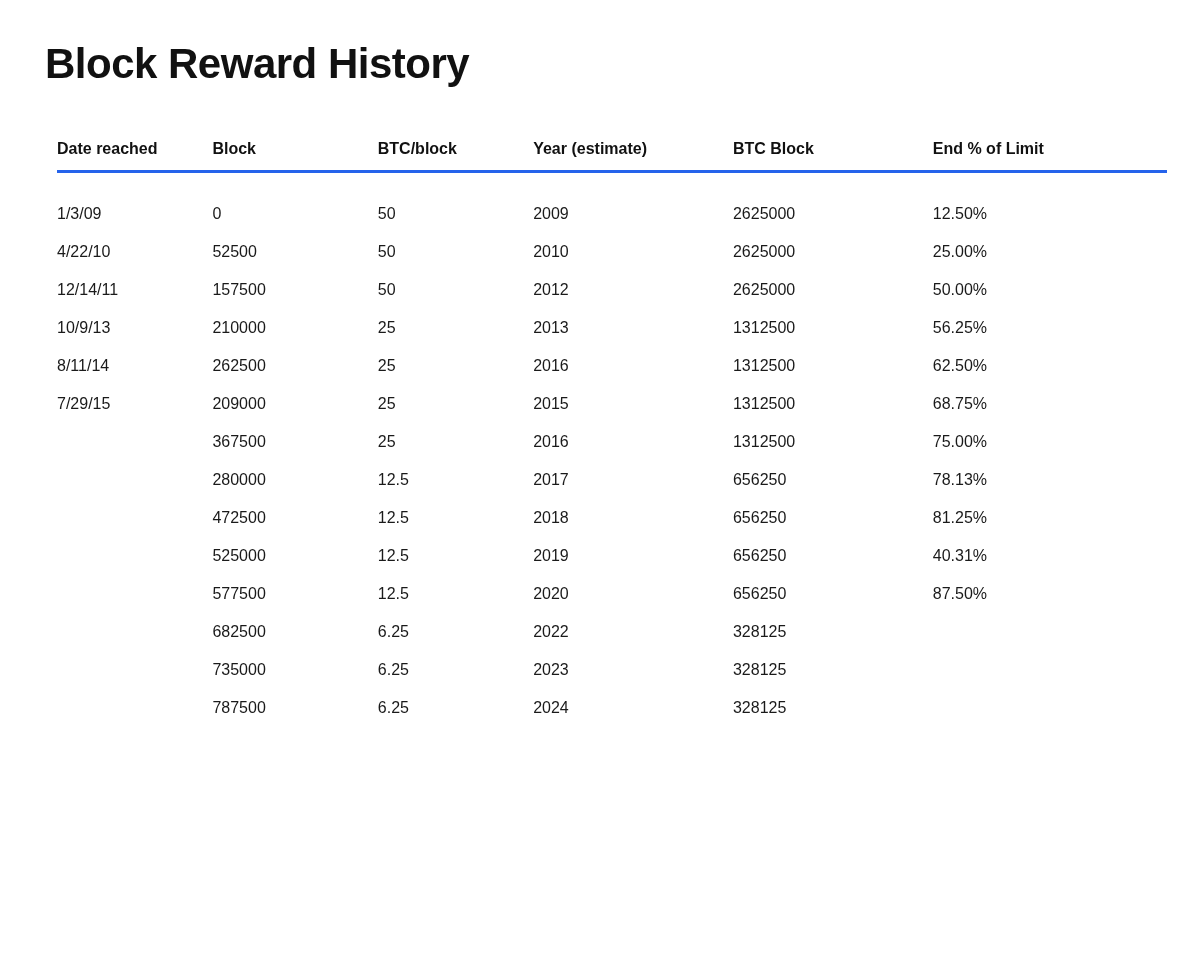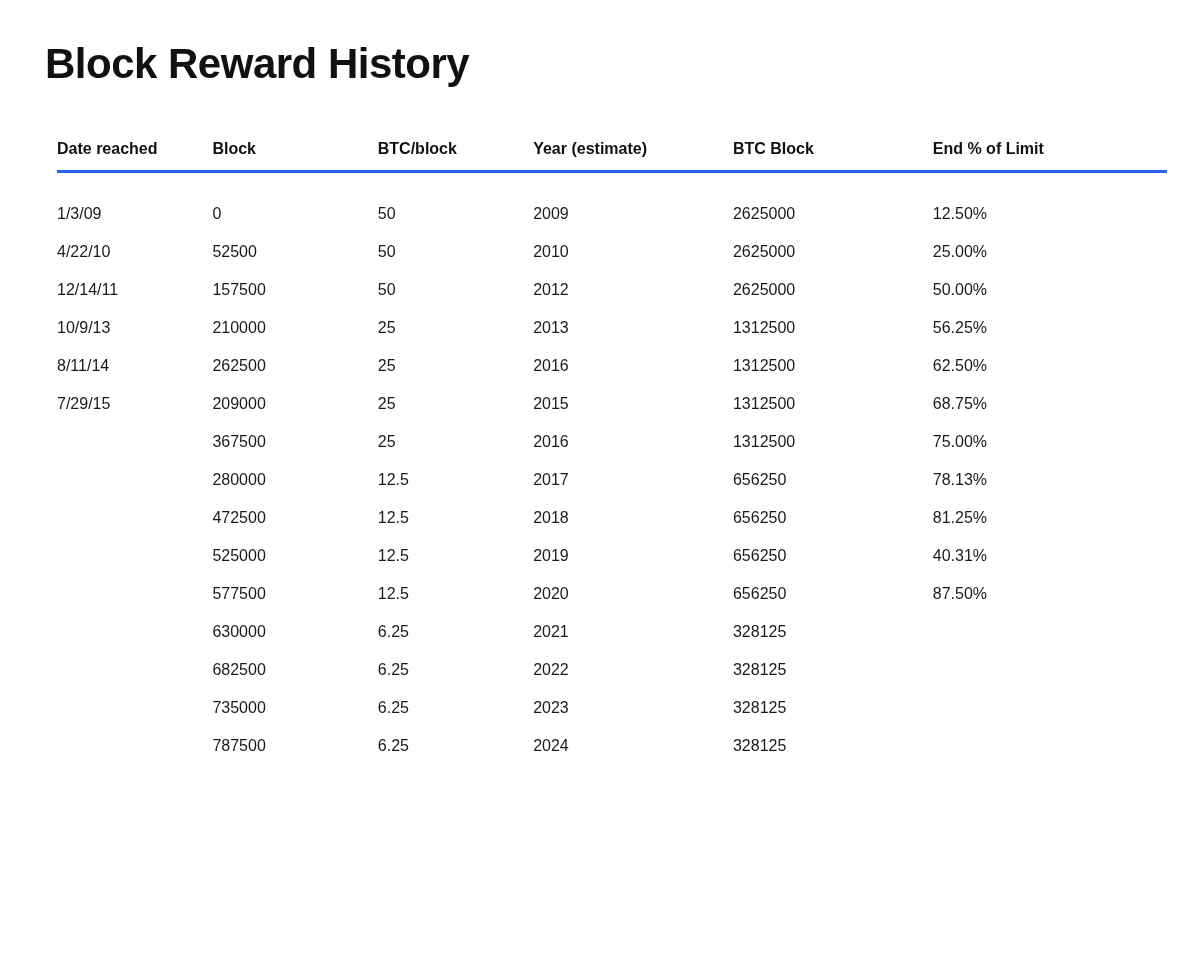--- a/index.html
+++ b/index.html
@@ -188,28 +188,20 @@
       <tr>
         <td class="col-date"></td>
         <td class="col-block">577500</td>
         <td class="col-btcblock">12.5</td>
         <td class="col-year">2020</td>
         <td class="col-btcadded">656250</td>
         <td class="col-endlimit">87.50%</td>
       </tr>
       <tr>
         <td class="col-date"></td>
-        <td class="col-block">630000</td>
-        <td class="col-btcblock">6.25</td>
-        <td class="col-year">2021</td>
-        <td class="col-btcadded">328125</td>
-        <td class="col-endlimit"></td>
-      </tr>
-      <tr>
-        <td class="col-date"></td>
         <td class="col-block">682500</td>
         <td class="col-btcblock">6.25</td>
         <td class="col-year">2022</td>
         <td class="col-btcadded">328125</td>
         <td class="col-endlimit"></td>
       </tr>
       <tr>
         <td class="col-date"></td>
         <td class="col-block">735000</td>
         <td class="col-btcblock">6.25</td>

